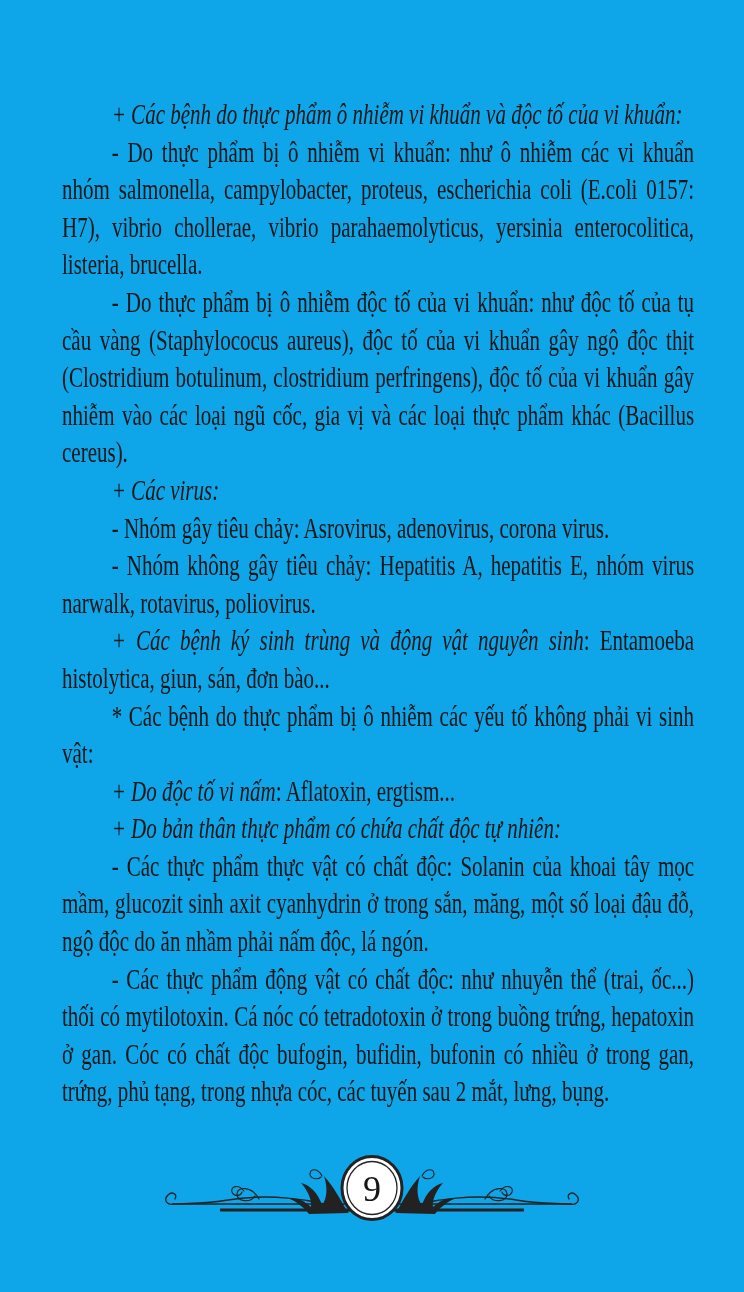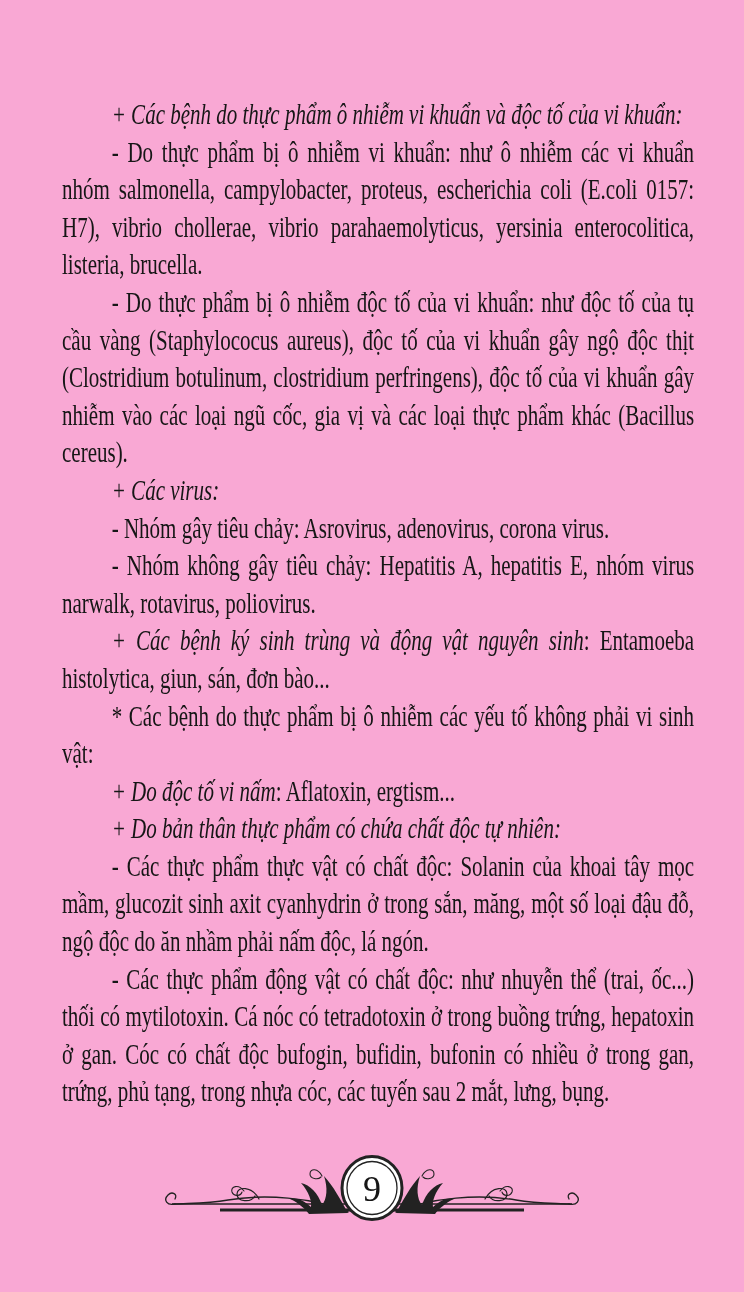--- a/index.html
+++ b/index.html
@@ -6,21 +6,21 @@
   html, body { margin: 0; padding: 0; }
   body {
     width: 744px; height: 1292px;
     background: #ffffff;
     font-family: "Liberation Serif", "DejaVu Serif", serif;
     overflow: hidden;
   }
   .page {
     position: relative;
     width: 744px; height: 1292px;
-    background: #f9a8d4;
+    background: #0ea5e9;
     overflow: hidden;
   }
   .text-block {
     position: absolute;
     left: 62px; top: 95px;
     width: 903px;                 
     transform: scaleX(0.7);      
     transform-origin: 0 0;
     color: #161616;
     font-size: 30px;

